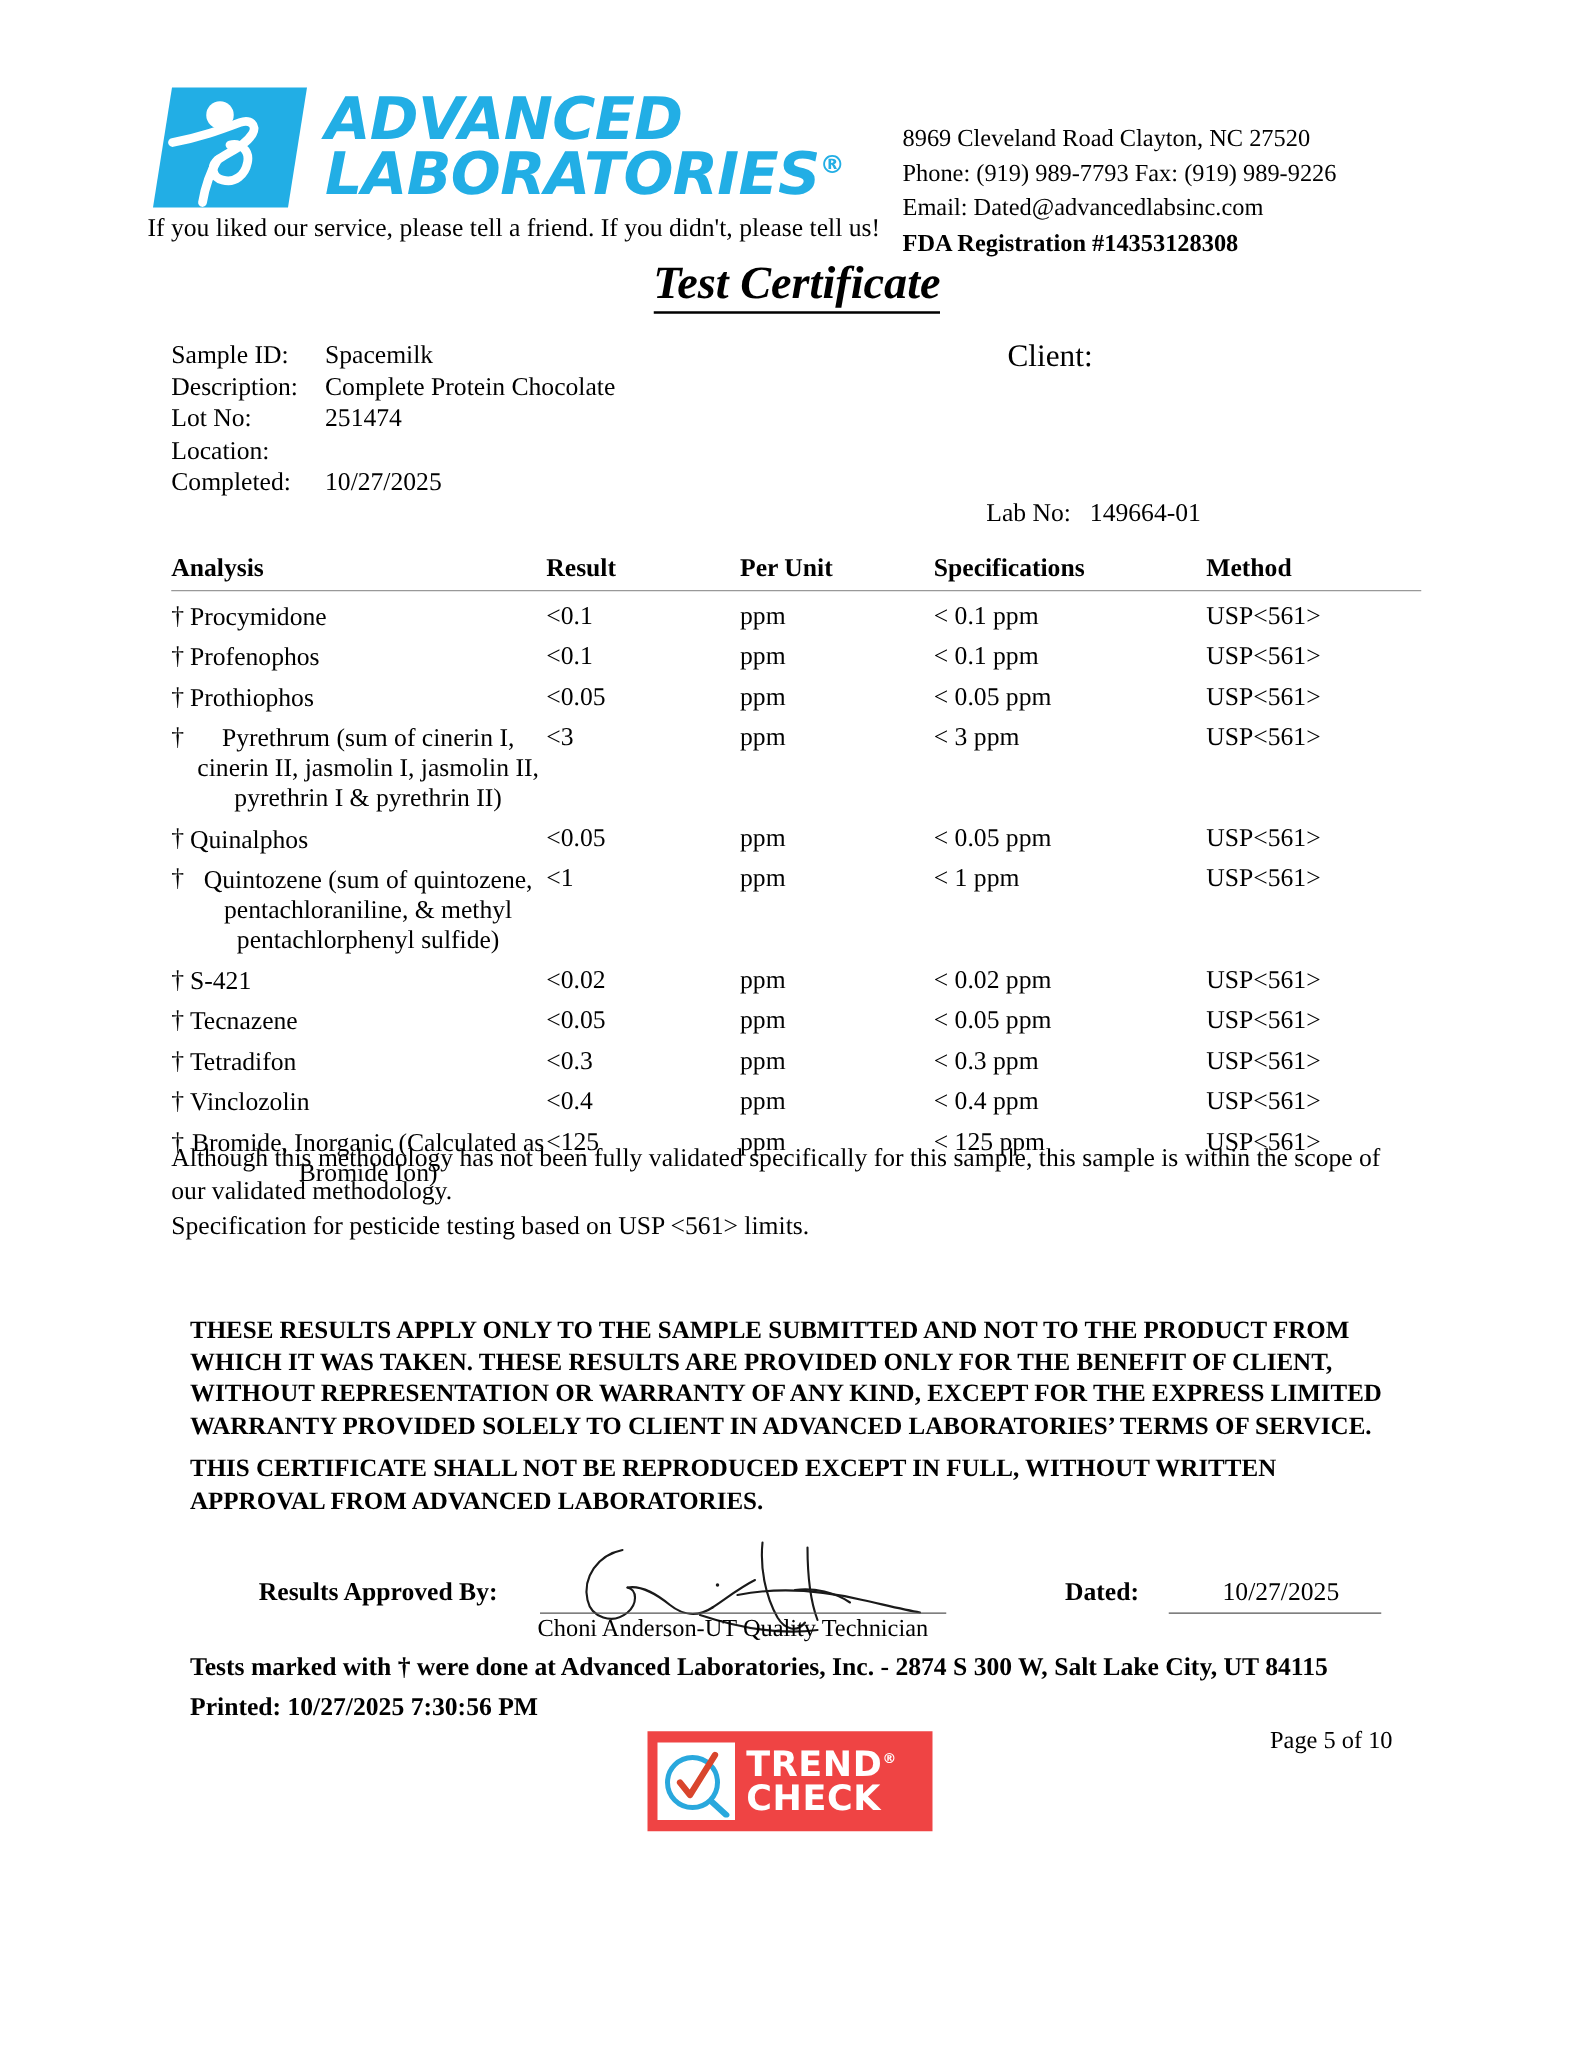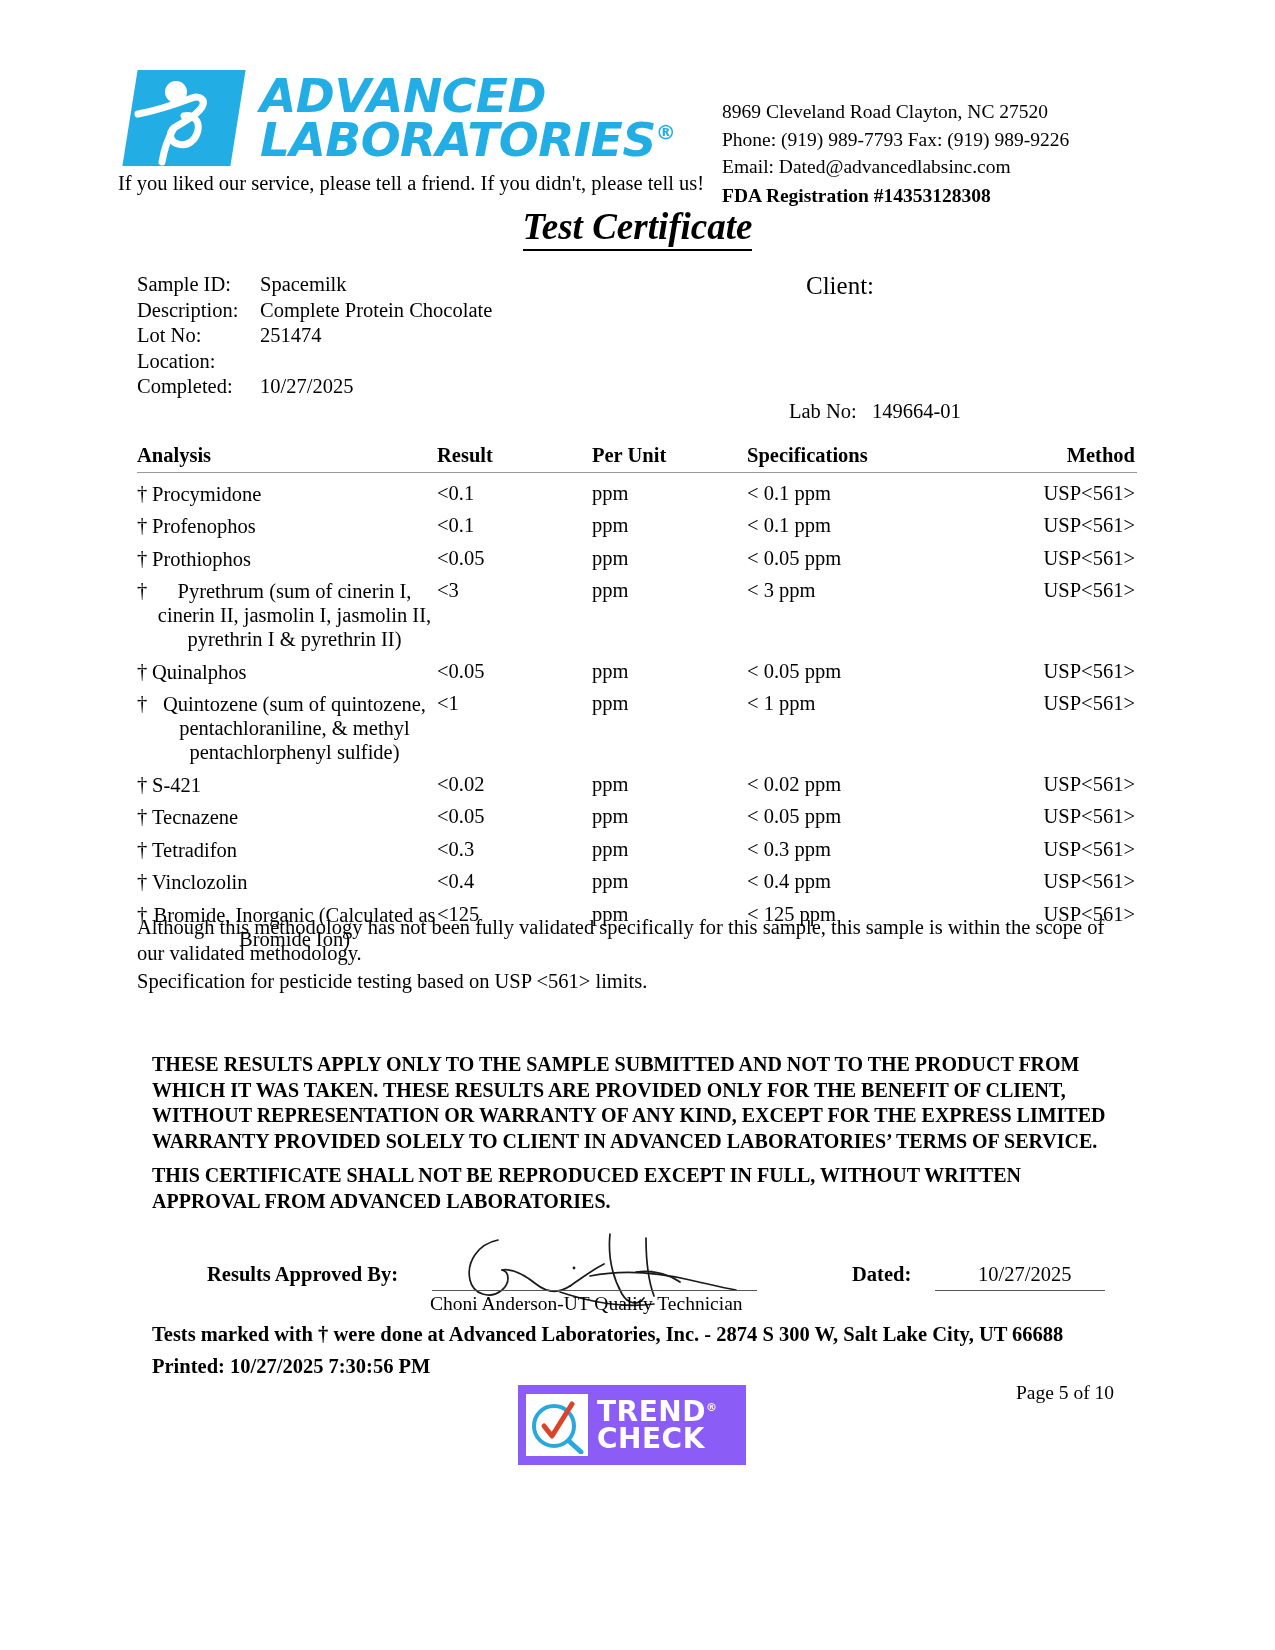--- a/index.html
+++ b/index.html
@@ -64,21 +64,21 @@
 
   
   .table { position:absolute; left:137px; top:444px; width:1000px; font-size:20.5px; }
   .thead { display:flex; font-weight:bold; padding-bottom:5px; }
   .hr { border-top:1px solid #999; width:1000px; }
   .trow { display:flex; padding-top:8.5px; }
   .c-analysis { width:300px; }
   .c-result  { width:155px; }
   .c-unit    { width:155px; }
   .c-spec    { width:218px; }
-  .c-method  { width:170px;text-align:right; }
+  .c-method  { width:170px; }
   .analyte { display:flex; }
   .dag { width:15px; flex:none; }
   .aname { line-height:24px;text-align:center; }
 
   
   .notes { position:absolute; left:137px; top:915px; width:980px; font-size:20.5px; line-height:25.5px; }
   .notes p { margin:0; }
   .notes .n2 { margin-top:3px; }
 
   
@@ -97,21 +97,21 @@
 
   
   .foot1 { position:absolute; left:152px; top:1323px; font-weight:bold; font-size:20.5px; }
   .foot2 { position:absolute; left:152px; top:1355px; font-weight:bold; font-size:20.5px; }
   .pageno { position:absolute; left:1016px; top:1382px; font-size:19.5px; }
 
   
   .trend {
     position:absolute; left:518px; top:1385px;
     width:228px; height:80px;
-    background:#8b5cf6;
+    background:#ef4444;
     display:flex; align-items:center;
   }
   .trend-badge {
     width:62px; height:62px; margin-left:8px;
     background:#ffffff;
     display:flex; align-items:center; justify-content:center;
     position:relative;
   }
   .trend-words {
     margin-left:9px; line-height:0.97;
@@ -366,21 +366,21 @@
       <circle cx="134" cy="40" r="1.4" fill="#1a1a1a"></circle>
     </svg>
   </div>
   <div class="sig-line"></div>
   <div class="sig-name">Choni Anderson-UT Quality Technician</div>
 
   <div class="dated-label">Dated:</div>
   <div class="dated-val">10/27/2025</div>
   <div class="dated-line"></div>
 
-  <div class="foot1">Tests marked with † were done at Advanced Laboratories, Inc. - 2874 S 300 W, Salt Lake City, UT 66688</div>
+  <div class="foot1">Tests marked with † were done at Advanced Laboratories, Inc. - 2874 S 300 W, Salt Lake City, UT 84115</div>
   <div class="foot2">Printed: 10/27/2025 7:30:56 PM</div>
   <div class="pageno">Page 5 of 10</div>
 
   <div class="trend">
     <div class="trend-badge">
       <svg width="58" height="58" viewBox="0 0 58 58">
         <circle cx="26" cy="30" r="20" fill="none" stroke="#29a8dd" stroke-width="4"></circle>
         <path d="M16 30 L24 40 L44 8" fill="none" stroke="#d9452c" stroke-width="5" stroke-linecap="round" stroke-linejoin="round"></path>
         <line x1="41" y1="45" x2="53" y2="56" stroke="#29a8dd" stroke-width="5" stroke-linecap="round"></line>
       </svg>

